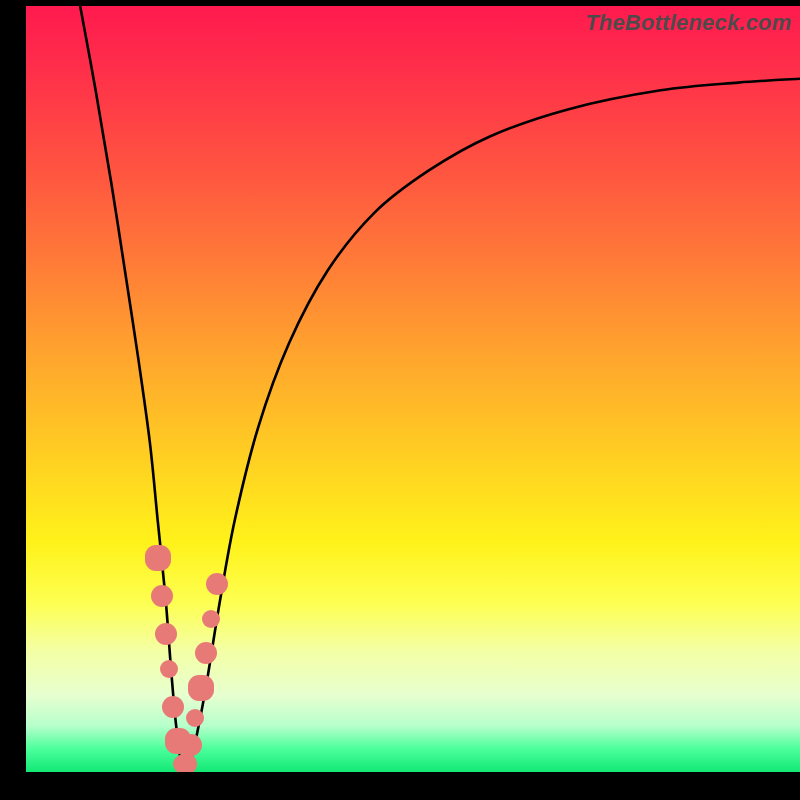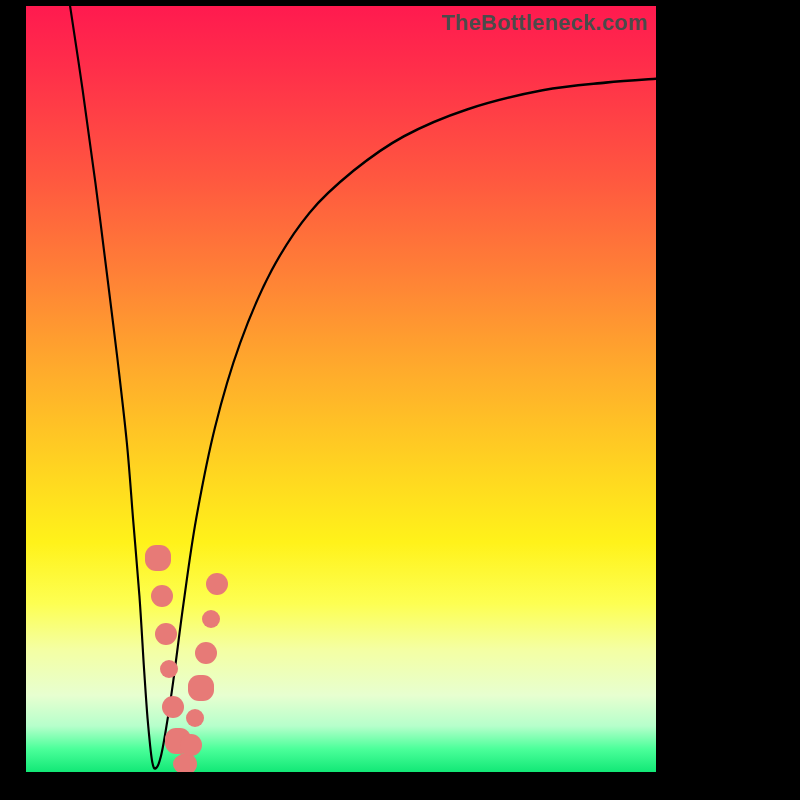--- a/index.html
+++ b/index.html
@@ -13,23 +13,24 @@
   .stage {
     position: relative;
     width: 800px;
     height: 800px;
     background: #000;
   }
   .plot {
     position: absolute;
     left: 26px;
     top: 6px;
-    width: 630px;
+    width: 774px;
     height: 766px;
     overflow: hidden;
+    font-style: italic;
   }
   .gradient {
     position: absolute;
     inset: 0;
     background: linear-gradient(
       to bottom,
       #ff1a4f  0%,
       #ff2e4a  8%,
       #ff5640 22%,
       #ff7d37 34%,

